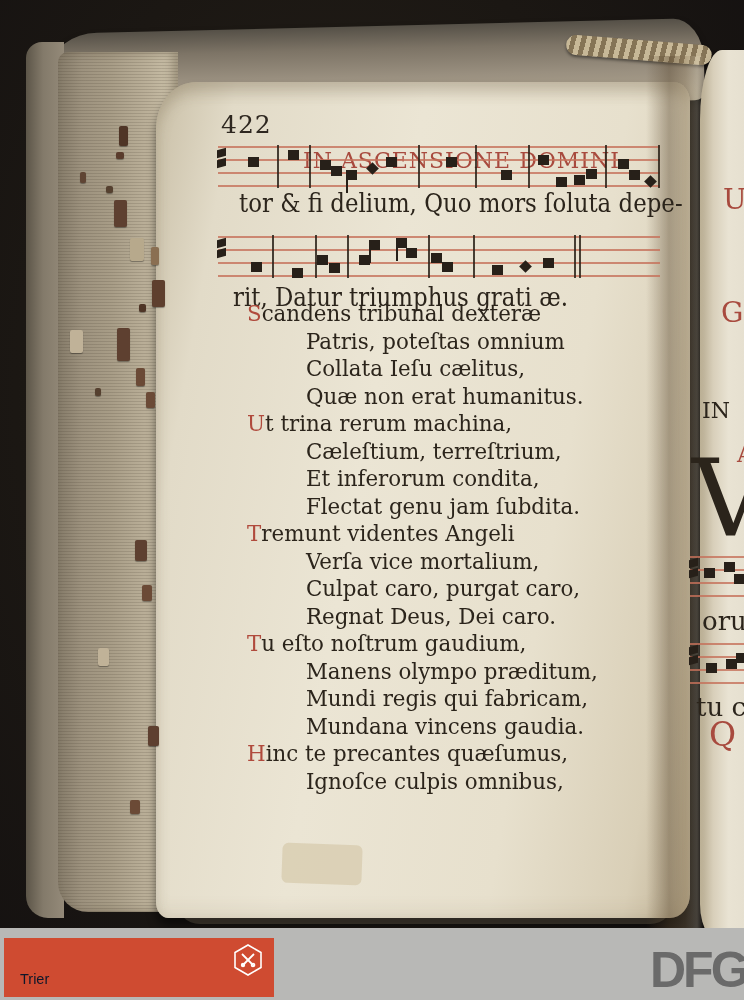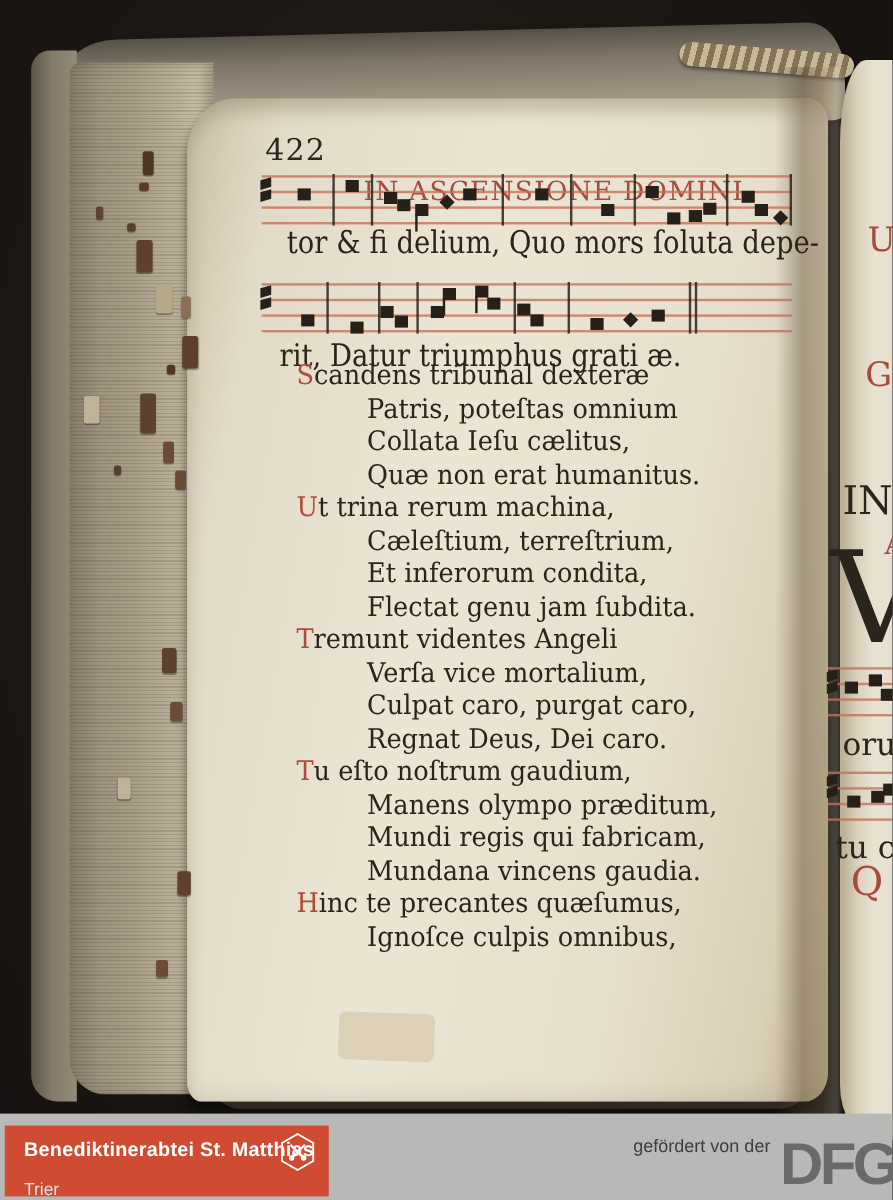--- a/index.html
+++ b/index.html
@@ -60,21 +60,21 @@
   .note.diamond{width:9px;height:9px;transform:rotate(45deg);}
   .stem{position:absolute;width:2px;height:15px;background:#272019;top:8px;left:0;}
   .bar{position:absolute;top:-1px;width:2px;height:43px;background:rgba(42,34,25,.85);}
   .clef-mark{position:absolute;width:9px;height:8px;background:#272019;transform:skewY(-16deg);}
   .frag{position:absolute;z-index:10;line-height:1;white-space:nowrap;}
   
   #footer-bar{position:absolute;left:0;top:928px;width:744px;height:72px;background:#b8b8b6;z-index:50;}
   #banner{position:absolute;left:4px;top:938px;width:270px;height:59px;background:#cf4b31;z-index:60;
           font-family:"Liberation Sans", sans-serif;color:#ffffff;}
   #banner .title{position:absolute;left:16px;top:11px;font-size:16.5px;font-weight:bold;letter-spacing:.2px;}
-  #banner .city{position:absolute;left:16px;top:46px;font-size:14.5px;color:#e5e5e5;}
+  #banner .city{position:absolute;left:16px;top:33px;font-size:14.5px;color:#0f172a;}
   #banner .emblem{position:absolute;right:8px;top:4px;}
   #funding{position:absolute;left:330px;top:947px;width:312px;text-align:right;z-index:60;
            font-family:"Liberation Sans", sans-serif;font-size:15px;line-height:17.5px;color:#3d3d3d;}
   #dfg{position:absolute;left:650px;top:941px;z-index:60;font-family:"Liberation Sans", sans-serif;
        font-size:50px;font-weight:bold;color:#6a6a6a;letter-spacing:-3px;transform:scaleY(.98);}
 </style>
 </head>
 <body>
 
 <div id="scene">
@@ -229,40 +229,38 @@
         <div class="vline">Mundana vincens gaudia.</div>
       </div>
       <div class="verse">
         <div class="vfirst"><span class="initial">H</span>inc te precantes quæſumus,</div>
         <div class="vline">Ignoſce culpis omnibus,</div>
       </div>
     </div>
   <div id="fragments">
       <div class="frag" style="left: 723px; top: 186px; font-size: 28px; color: rgb(168, 74, 62);">U</div>
       <div class="frag" style="left: 721px; top: 299px; font-size: 28px; color: rgb(168, 74, 62);">G</div>
-      <div class="frag" style="left: 702px; top: 400px; font-size: 33px; color: rgb(43, 36, 27);">IN</div>
+      <div class="frag" style="left: 702px; top: 400px; font-size: 22px; color: rgb(43, 36, 27);">IN</div>
       <div class="frag" style="left: 737px; top: 442px; font-size: 24px; color: rgb(168, 74, 62);">A</div>
       <div class="frag" style="left: 692px; top: 446px; font-size: 106px; color: rgb(43, 36, 27);">V</div>
       <div class="frag" style="left: 702px; top: 608px; font-size: 26px; color: rgb(43, 36, 27);">orum</div>
       <div class="frag" style="left: 696px; top: 694px; font-size: 26px; color: rgb(43, 36, 27);">tu c</div>
       <div class="frag" style="left: 709px; top: 718px; font-size: 33px; color: rgb(168, 74, 62);">Q</div>
     </div>
 
   <div id="footer-bar"></div>
   <div id="banner">
-    <div class="title">Benediktinerabtei St. Matthias</div>
     <div class="city">Trier</div>
     <span class="emblem">
       <svg width="36" height="36" viewBox="0 0 36 36">
         <polygon points="18,3 31,10.5 31,25.5 18,33 5,25.5 5,10.5" fill="none" stroke="#ffffff" stroke-width="1.6"></polygon>
         <line x1="12" y1="24" x2="24" y2="12" stroke="#ffffff" stroke-width="1.8"></line>
         <line x1="12" y1="12" x2="24" y2="24" stroke="#ffffff" stroke-width="1.8"></line>
         <circle cx="13" cy="23" r="2.2" fill="#ffffff"></circle>
         <circle cx="23" cy="23" r="1.6" fill="none" stroke="#ffffff" stroke-width="1.4"></circle>
       </svg>
     </span>
   </div>
   <div id="funding">
-    <div>gefördert von der</div>
   </div>
   <div id="dfg">DFG</div>
 
 </div>
 
 </body></html>

